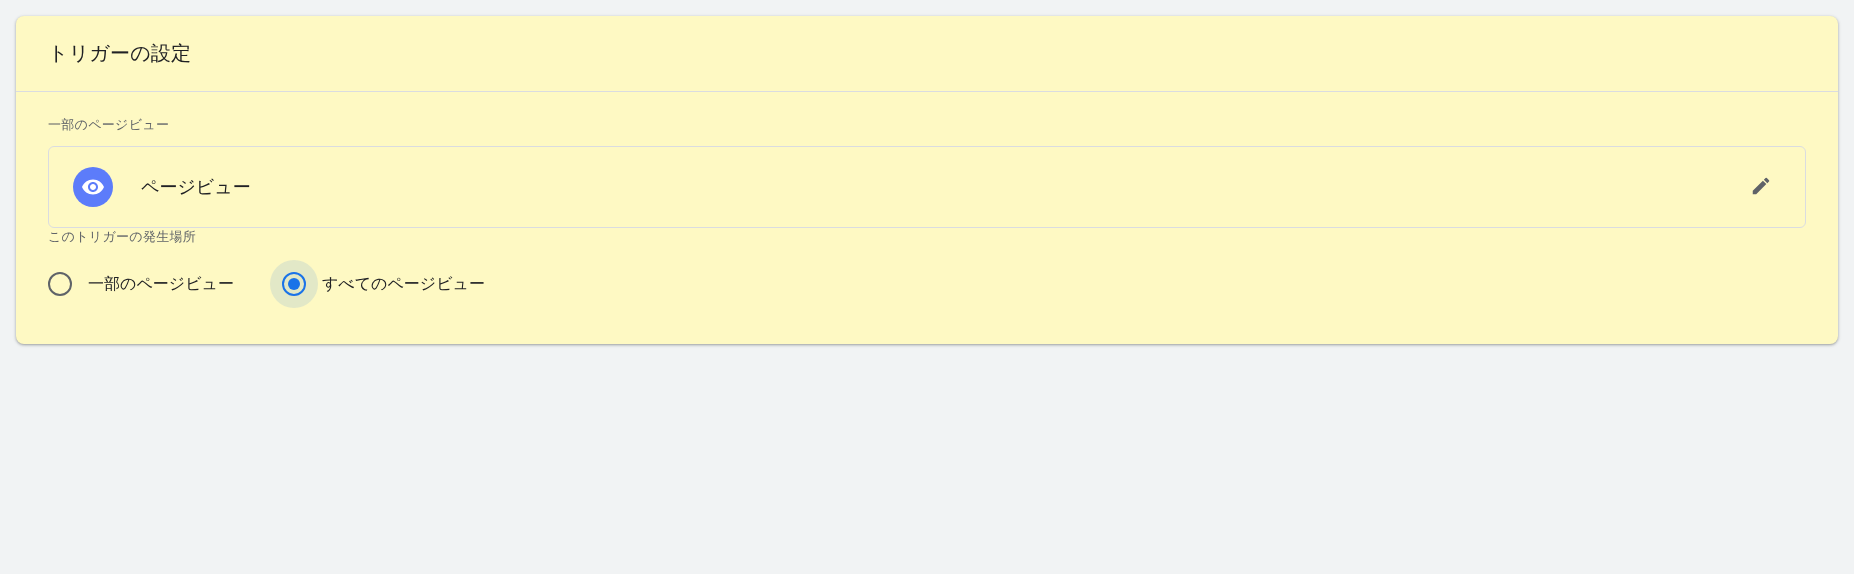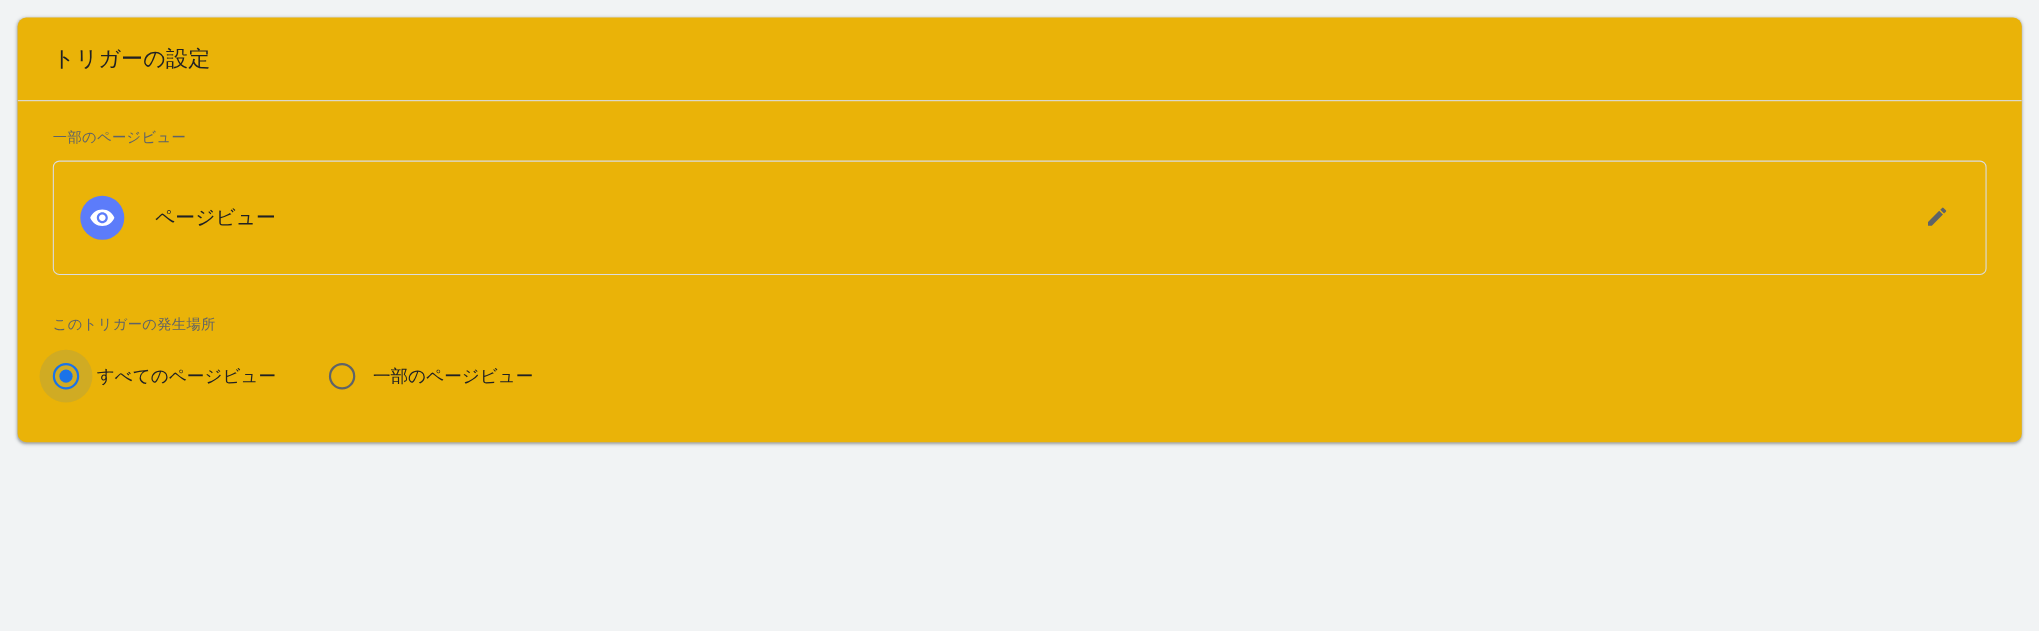--- a/index.html
+++ b/index.html
@@ -8,21 +8,21 @@
       padding: 0;
     }
     body {
       font-family: 'Google Sans', Roboto, Arial, sans-serif;
       background: #f1f3f4;
       padding: 16px;
       font-size: 14px;
       color: #202124;
     }
     .card {
-      background: #eab308;
+      background: #fef9c3;
       border-radius: 8px;
       box-shadow: 0 1px 2px rgba(60,64,67,0.3), 0 1px 3px 1px rgba(60,64,67,0.15);
       overflow: hidden;
     }
     .card-header {
       padding: 24px 32px;
       border-bottom: 1px solid #dadce0;
     }
     .card-title {
       font-size: 20px;
@@ -37,23 +37,22 @@
       font-size: 13px;
       color: #5f6368;
       margin-bottom: 12px;
       letter-spacing: 0.3px;
     }
     .trigger-type-row {
       display: flex;
       align-items: center;
       border: 1px solid #dadce0;
       border-radius: 6px;
-      padding: 31px 24px;
+      padding: 20px 24px;
       min-height: 72px;
-      margin-bottom: 36px;
     }
     .trigger-icon {
       width: 40px;
       height: 40px;
       border-radius: 50%;
       background: #5c7cfa;
       display: flex;
       align-items: center;
       justify-content: center;
       flex-shrink: 0;
@@ -156,29 +155,29 @@
               <path d="M3 17.25V21h3.75L17.81 9.94l-3.75-3.75L3 17.25zM20.71 7.04a1 1 0 0 0 0-1.41l-2.34-2.34a1 1 0 0 0-1.41 0l-1.83 1.83 3.75 3.75 1.83-1.83z"></path>
             </svg>
         </span>
       </button>
     </div>
 
     <div class="section-label">このトリガーの発生場所</div>
 
     <div class="radio-row">
       <label class="radio-option">
+        <span class="radio-ripple">
+          <span class="radio-circle"></span>
+        </span>
+        <span class="radio-label">一部のページビュー</span>
+      </label>
+      <label class="radio-option">
         <span class="radio-ripple active">
           <span class="radio-circle selected">
             <span class="radio-dot"></span>
           </span>
         </span>
         <span class="radio-label">すべてのページビュー</span>
       </label>
-      <label class="radio-option">
-        <span class="radio-ripple">
-          <span class="radio-circle"></span>
-        </span>
-        <span class="radio-label">一部のページビュー</span>
-      </label>
     </div>
 
   </div>
 </div>
 
 </body></html>

